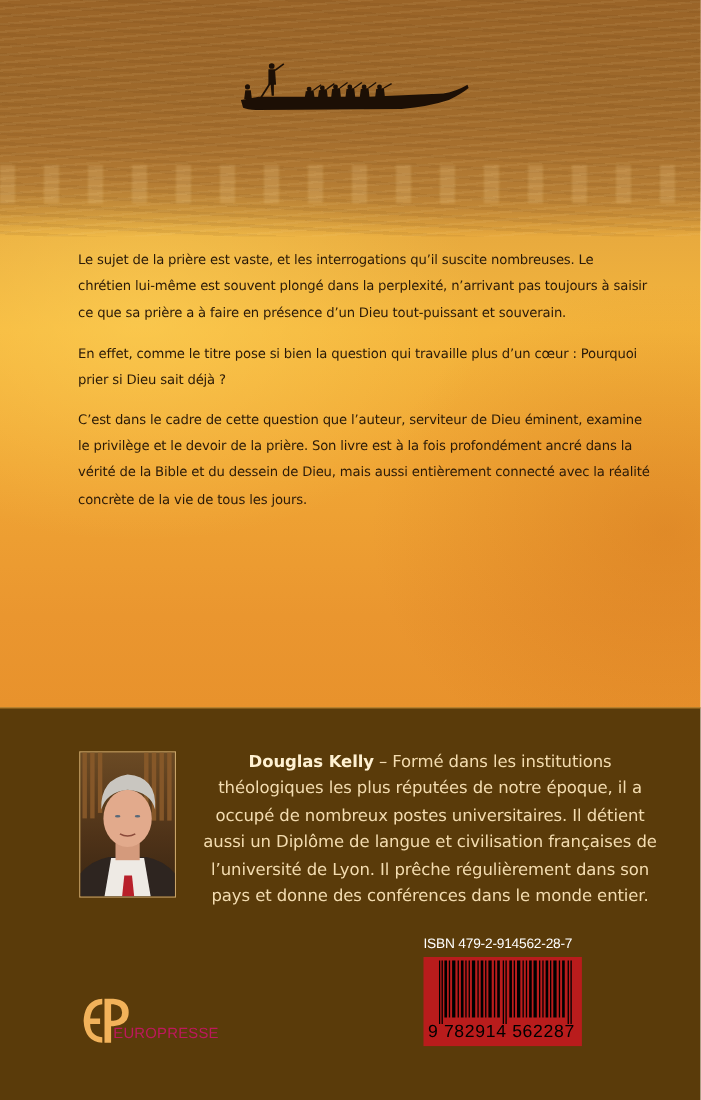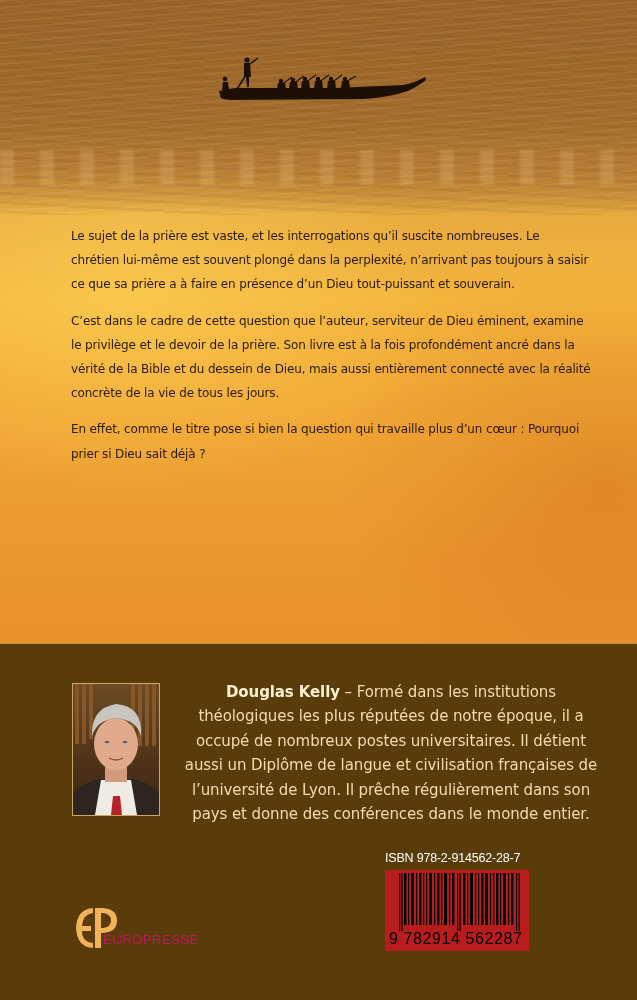--- a/index.html
+++ b/index.html
@@ -112,22 +112,22 @@
           <line x1="82" y1="26" x2="89" y2="21"></line>
         <line x1="94" y1="25" x2="101" y2="20"></line>
           <line x1="107" y1="25" x2="114" y2="20"></line>
         <line x1="120" y1="25" x2="127" y2="20"></line>
           <line x1="134" y1="25" x2="141" y2="21"></line>
       </g>
     </svg>
 
     <div class="blurb">
       <p>Le sujet de la prière est vaste, et les interrogations qu’il suscite nombreuses. Le chrétien lui-même est souvent plongé dans la perplexité, n’arrivant pas toujours à saisir ce que sa prière a à faire en présence d’un Dieu tout-puissant et souverain.</p>
+      <p>En effet, comme le titre pose si bien la question qui travaille plus d’un cœur : Pourquoi prier si Dieu sait déjà ?</p>
       <p>C’est dans le cadre de cette question que l’auteur, serviteur de Dieu éminent, examine le privilège et le devoir de la prière. Son livre est à la fois profondément ancré dans la vérité de la Bible et du dessein de Dieu, mais aussi entièrement connecté avec la réalité concrète de la vie de tous les jours.</p>
-      <p>En effet, comme le titre pose si bien la question qui travaille plus d’un cœur : Pourquoi prier si Dieu sait déjà ?</p>
     </div>
   </div>
 
   <div class="bottom-zone"></div>
 
   <div class="author-photo">
     <svg width="86" height="131" viewBox="0 0 86 131">
 
       <g fill="#8a5a2a" opacity="0.9">
         <rect x="2" y="0" width="4" height="60"></rect>
@@ -155,21 +155,21 @@
       <ellipse cx="52" cy="58" rx="2.5" ry="1.2" fill="#5a6a7a"></ellipse>
 
       <path d="M36 74 Q43 78 50 74" stroke="#8a4a3a" stroke-width="1.4" fill="none"></path>
     </svg>
   </div>
 
   <div class="bio">
     <span class="name">Douglas Kelly</span><span> – </span><span>Formé dans les institutions théologiques les plus réputées de notre époque, il a occupé de nombreux postes universitaires. Il détient aussi un Diplôme de langue et civilisation françaises de l’université de Lyon. Il prêche régulièrement dans son pays et donne des conférences dans le monde entier.</span>
   </div>
 
-  <div class="isbn-label">ISBN 978-2-914562-28-7</div>
+  <div class="isbn-label">ISBN 479-2-914562-28-7</div>
   <div class="barcode-box">
     <svg class="barcode-bars" viewBox="0 0 122 58" preserveAspectRatio="none">
       <g fill="#000">
         <rect x="0" y="0" width="1.2" height="58"></rect>
           <rect x="2.4" y="0" width="1.2" height="58"></rect>
         <rect x="5" y="0" width="2.4" height="52"></rect>
           <rect x="9" y="0" width="1.2" height="52"></rect>
         <rect x="12" y="0" width="3" height="52"></rect>
           <rect x="17" y="0" width="1.2" height="52"></rect>
         <rect x="20" y="0" width="2.4" height="52"></rect>

